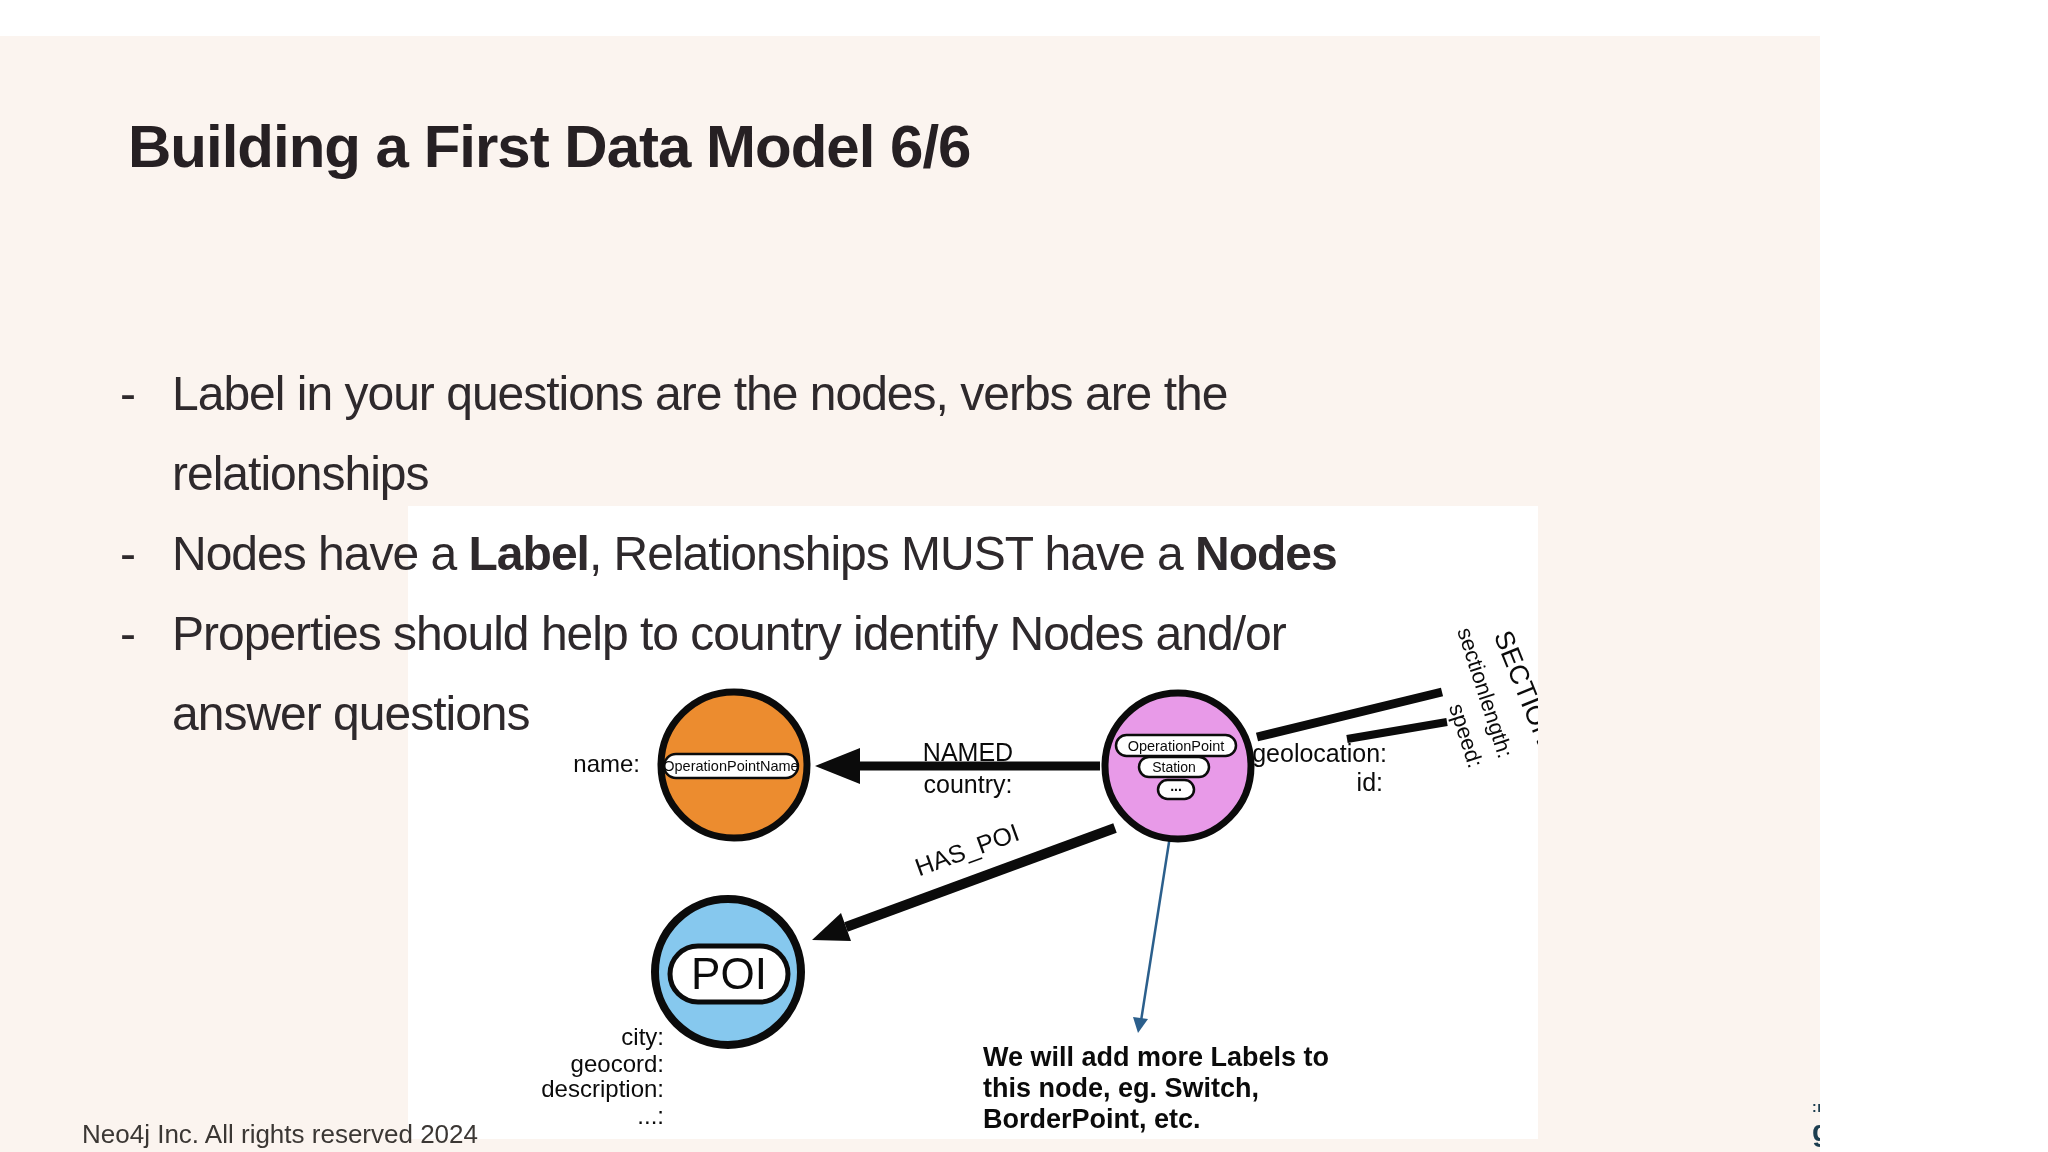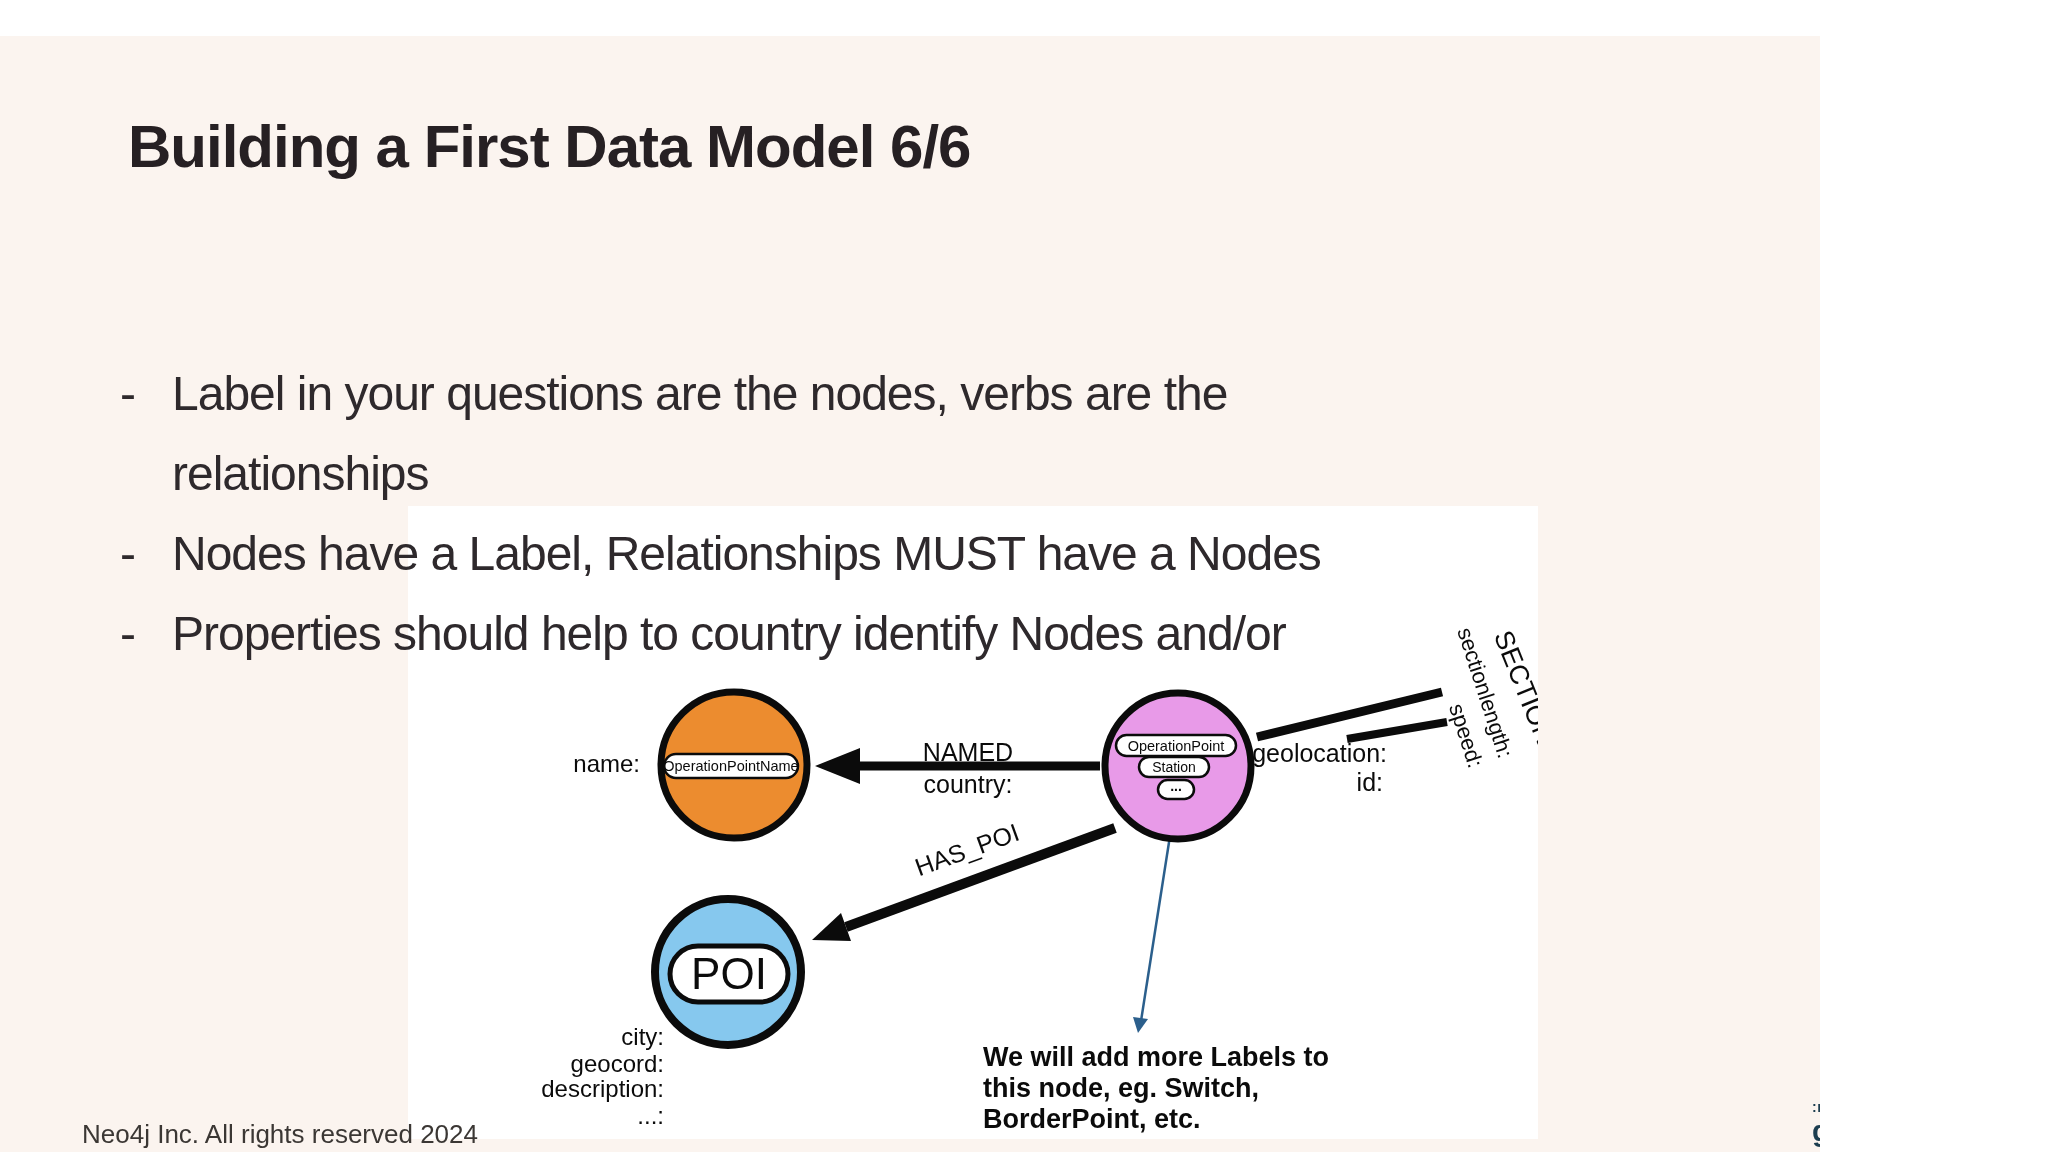--- a/index.html
+++ b/index.html
@@ -3,21 +3,21 @@
 <meta charset="utf-8">
 <style>
   html,body{margin:0;padding:0;}
   .slide{position:relative;width:1820px;height:1152px;background:#FBF4EF;overflow:hidden;
          font-family:"Liberation Sans",sans-serif;color:#2A2528;margin-top:36px;}
   .title{position:absolute;left:128px;top:76px;font-size:60px;font-weight:800;
          letter-spacing:-1px;color:#262023;z-index:3;}
   .bullets{position:absolute;left:120px;top:318px;width:1560px;z-index:3;}
   .bullet-line{display:flex;font-size:48px;line-height:80px;letter-spacing:-1px;color:#2E292C;}
   .dash{width:52px;flex:0 0 52px;}
-  .b{font-weight:normal;}
+  .b{font-weight:bold;}
   .diagram-panel{position:absolute;left:408px;top:470px;width:1130px;height:633px;
                  background:#FFFFFF;z-index:1;}
   .diagram-panel svg{position:absolute;left:0;top:0;}
   .diagram-panel text{font-family:"Liberation Sans",sans-serif;fill:#0B0B0B;}
   .footer-copyright{position:absolute;left:82px;top:1083px;font-size:26px;color:#3B3734;z-index:3;}
   .logo-block{position:absolute;left:1812px;top:1064px;z-index:3;line-height:1;}
   .logo-neo4j{font-size:14px;font-weight:bold;color:#1C3D4F;letter-spacing:0.5px;}
   .logo-main{font-size:29px;font-weight:bold;margin-top:3px;}
   .logo-graph{color:#1C3D4F;text-decoration:underline;}
   .logo-summit{color:#0f172a;}
@@ -42,20 +42,21 @@
     <div class="bullet-line">
       <span class="dash">-</span>
       <span><span>Nodes have a </span><span class="b">Label</span><span>, Relationships MUST have a </span><span class="b">Nodes</span></span>
     </div>
     <div class="bullet-line">
       <span class="dash">-</span>
       <span>Properties should help to country identify Nodes and/or</span>
     </div>
     <div class="bullet-line">
       <span class="dash"></span>
+      <span>answer questions</span>
     </div>
   </div>
 
   <div class="diagram-panel">
     <svg viewBox="0 0 1130 633" width="1130" height="633">
 
       <line x1="849" y1="231" x2="1034" y2="186" stroke="#0B0B0B" stroke-width="9"></line>
       <line x1="939" y1="233" x2="1039" y2="216" stroke="#0B0B0B" stroke-width="8"></line>
 
       <line x1="692" y1="260" x2="452" y2="260" stroke="#0B0B0B" stroke-width="9"></line>

